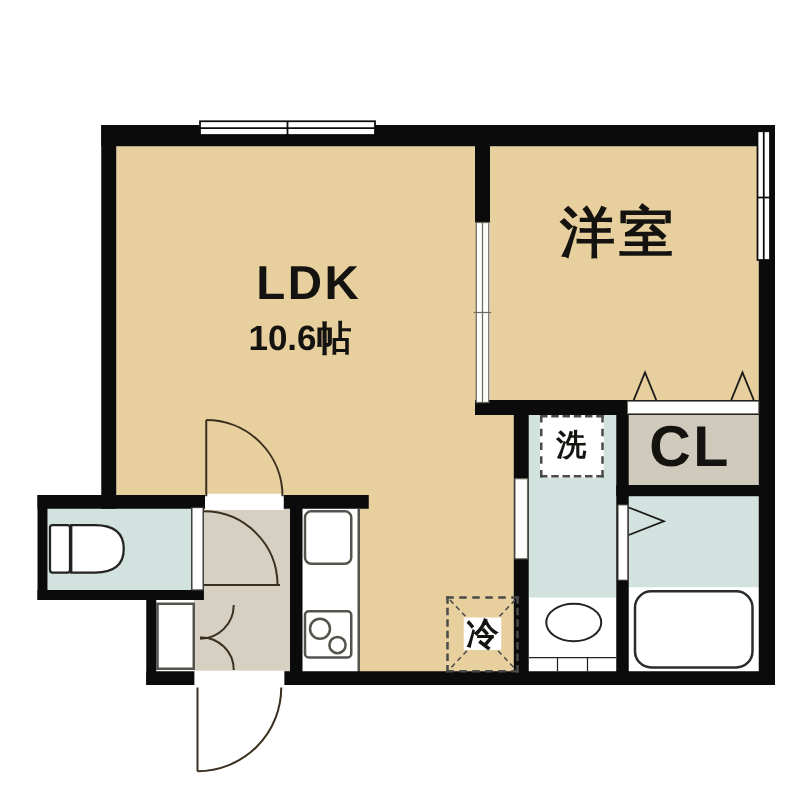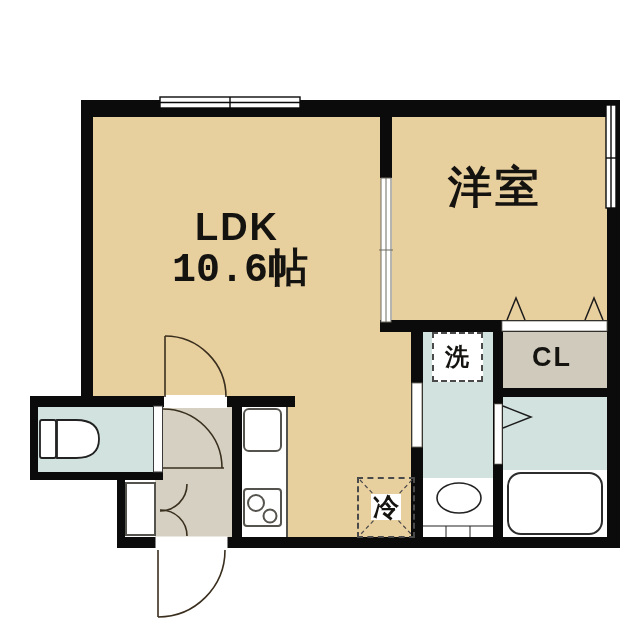--- a/index.html
+++ b/index.html
@@ -134,20 +134,20 @@
       <line x1="435" y1="335" x2="480" y2="379"></line>
       <line x1="480" y1="335" x2="435" y2="379"></line>
       <line x1="360" y1="480" x2="412" y2="535"></line>
       <line x1="412" y1="480" x2="360" y2="535"></line>
     </g>
   </svg>
 
   <div class="dashedbox" style="left:432px; top:332px; width:51px; height:50px;"></div>
   <div class="dashedbox" style="left:357px; top:477px; width:58px; height:61px; background:transparent;"></div>
 
-  <div class="label" style="left:237px; top:227px; font-size:38px; letter-spacing:2px;">LDK</div>
-  <div class="label" style="left:240px; top:271px; font-size:40px;font-family:Liberation Mono, monospace;">10.6帖</div>
+  <div class="label" style="left:247px; top:227px; font-size:38px; letter-spacing:2px;">LDK</div>
+  <div class="label" style="left:240px; top:271px; font-size:28px;">10.6帖</div>
   <div class="label" style="left:495px; top:187px; font-size:44px; letter-spacing:3px;">洋室</div>
-  <div class="label" style="left:552px; top:357px; font-size:27px; letter-spacing:2px;">CL</div>
+  <div class="label" style="left:552px; top:357px; font-size:46px; letter-spacing:2px;">CL</div>
   <div class="label applbl" style="left:457px; top:357px; font-size:24px;">洗</div>
   <div class="label applbl" style="left:386px; top:507px; font-size:26px;">冷</div>
 
 </div>
 
 </body></html>

